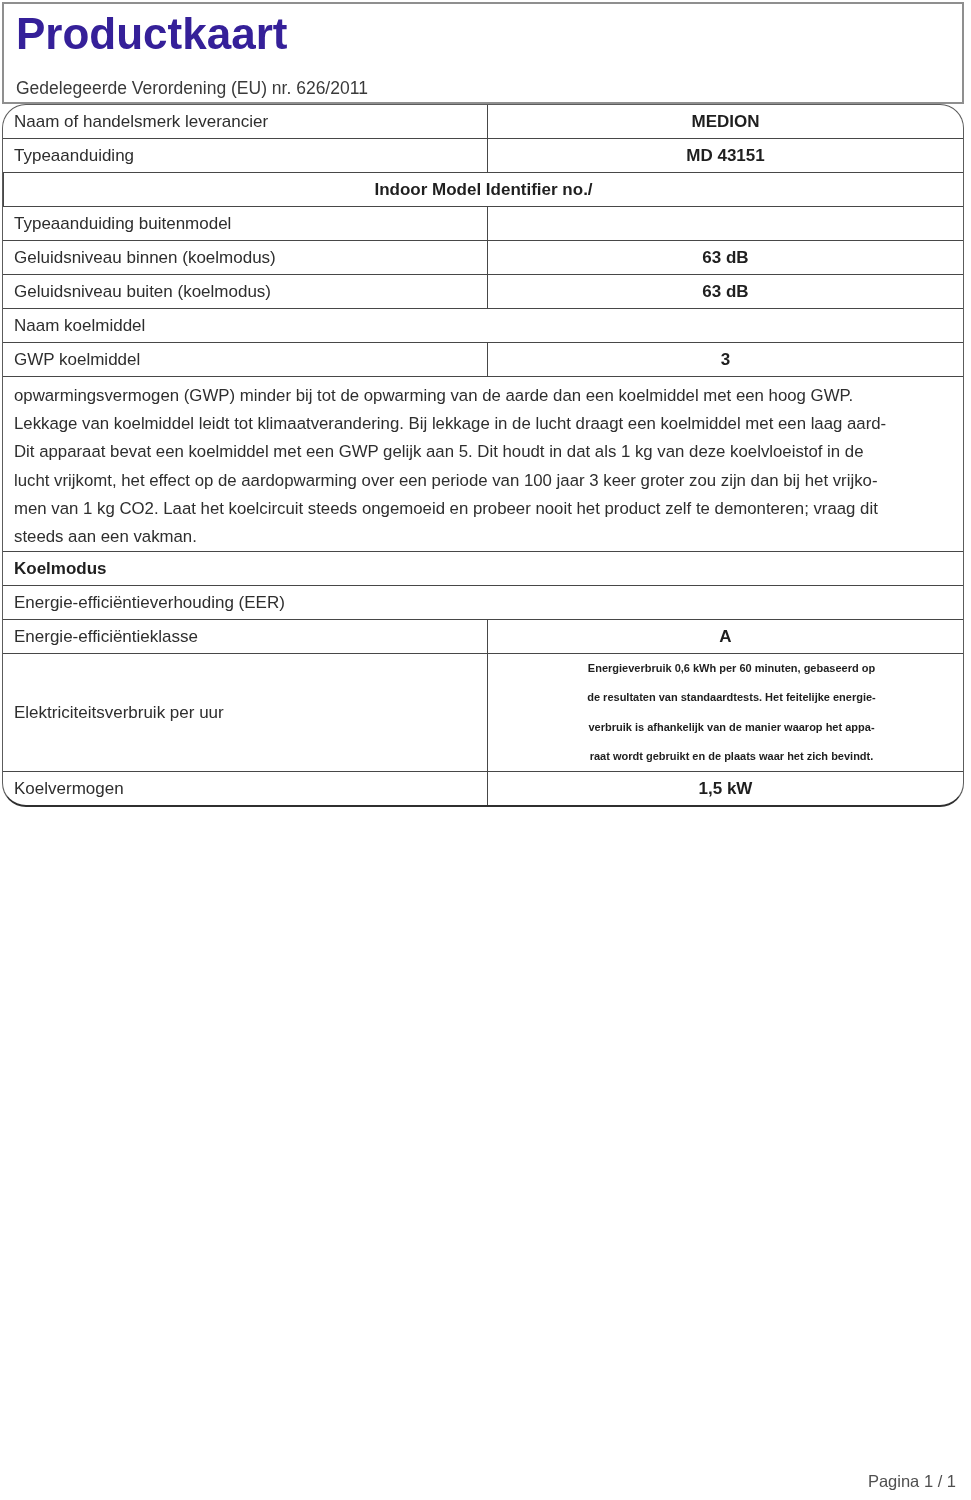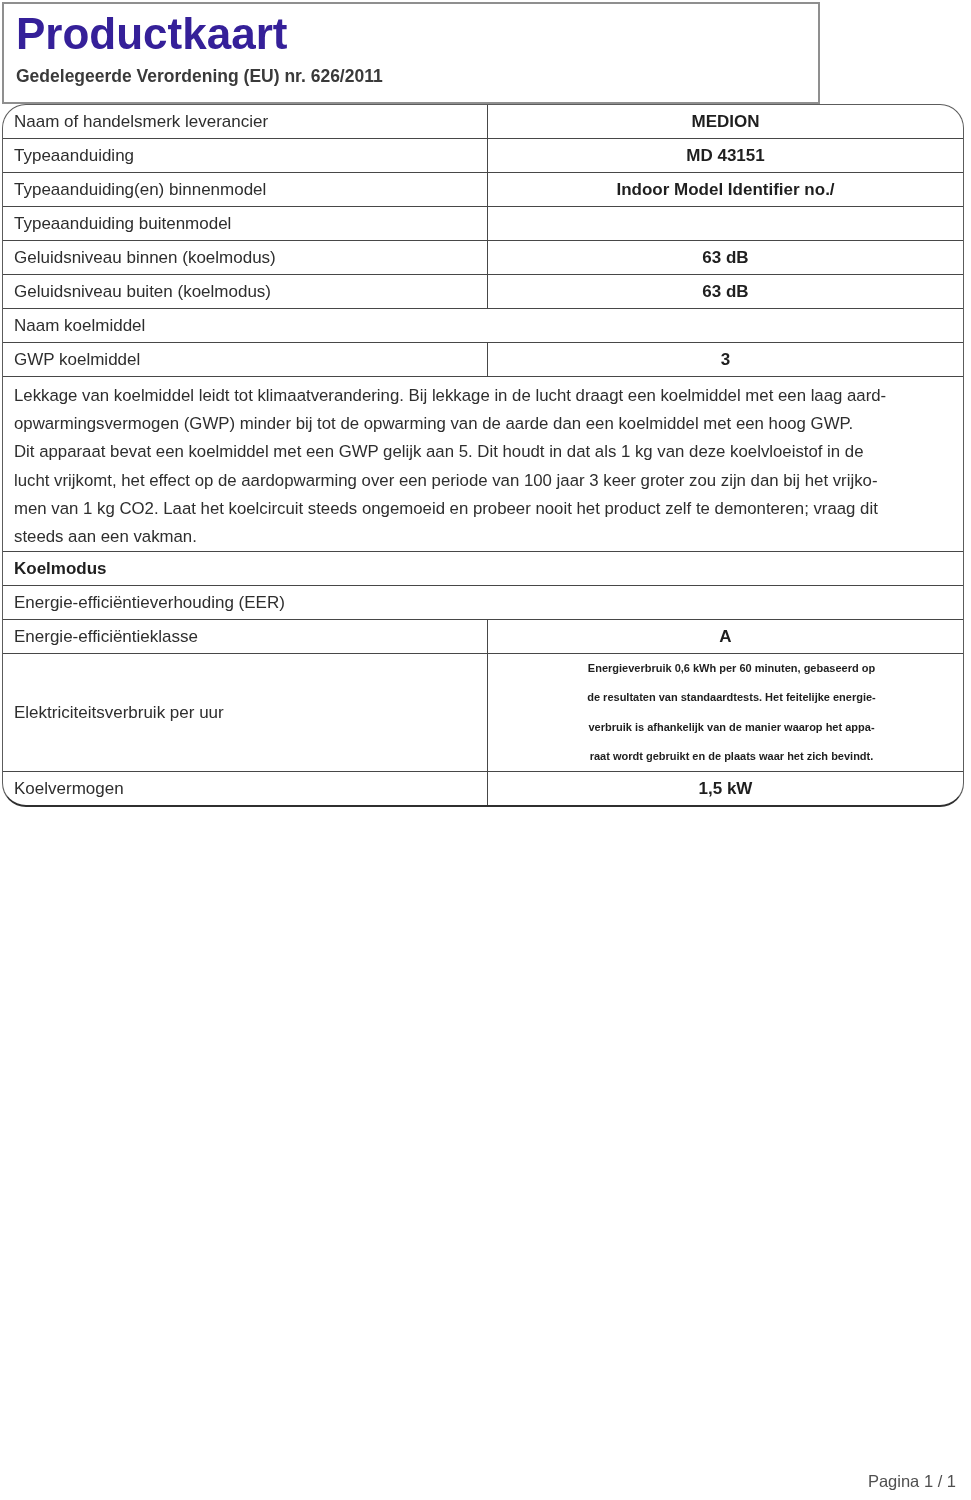--- a/index.html
+++ b/index.html
@@ -15,40 +15,39 @@
     font-family: "Liberation Sans", sans-serif;
     color: #262626;
     overflow: hidden;
   }
 
   
   .header-box {
     position: absolute;
     left: 2px;
     top: 2px;
-    width: 818px;
+    width: 962px;
     height: 102px;
     box-sizing: border-box;
     border: 2px solid #8f8f8f;
     padding: 5px 0 0 12px;
     background: #ffffff;
   }
   .doc-title {
     margin: 0;
     font-size: 44px;
     line-height: 1.12;
     font-weight: bold;
     color: #352099;
     letter-spacing: 0px;
   }
   .doc-subtitle {
-    margin-top: 8px;
+    margin-top: 20px;
     font-size: 17.5px;
     color: #3a3a3a;
-    font-weight: bold;
   }
 
   
   .spec-table {
     position: absolute;
     left: 2px;
     top: 104px;
     width: 962px;
     box-sizing: border-box;
     border-left: 1px solid #5c5c5c;
@@ -135,21 +134,20 @@
 
     <div class="t-row std">
       <div class="cell-label">Naam of handelsmerk leverancier</div>
       <div class="cell-value">MEDION</div>
     </div>
     <div class="t-row std">
       <div class="cell-label">Typeaanduiding</div>
       <div class="cell-value">MD 43151</div>
     </div>
     <div class="t-row std">
-      <div class="cell-label">Typeaanduiding(en) binnenmodel</div>
       <div class="cell-value">Indoor Model Identifier no./</div>
     </div>
     <div class="t-row std">
       <div class="cell-label">Typeaanduiding buitenmodel</div>
       <div class="cell-value"></div>
     </div>
     <div class="t-row std">
       <div class="cell-label">Geluidsniveau binnen (koelmodus)</div>
       <div class="cell-value">63 dB</div>
     </div>
@@ -159,22 +157,22 @@
     </div>
     <div class="t-row std">
       <div class="cell-label">Naam koelmiddel</div>
     </div>
     <div class="t-row std">
       <div class="cell-label">GWP koelmiddel</div>
       <div class="cell-value">3</div>
     </div>
 
     <div class="t-row row-note">
+      <div>opwarmingsvermogen (GWP) minder bij tot de opwarming van de aarde dan een koelmiddel met een hoog GWP.</div>
       <div>Lekkage van koelmiddel leidt tot klimaatverandering. Bij lekkage in de lucht draagt een koelmiddel met een laag aard-</div>
-      <div>opwarmingsvermogen (GWP) minder bij tot de opwarming van de aarde dan een koelmiddel met een hoog GWP.</div>
       <div>Dit apparaat bevat een koelmiddel met een GWP gelijk aan 5. Dit houdt in dat als 1 kg van deze koelvloeistof in de</div>
       <div>lucht vrijkomt, het effect op de aardopwarming over een periode van 100 jaar 3 keer groter zou zijn dan bij het vrijko-</div>
       <div>men van 1 kg CO2. Laat het koelcircuit steeds ongemoeid en probeer nooit het product zelf te demonteren; vraag dit</div>
       <div>steeds aan een vakman.</div>
     </div>
 
     <div class="t-row row-section">Koelmodus</div>
 
     <div class="t-row std">
       <div class="cell-label">Energie-efficiëntieverhouding (EER)</div>

